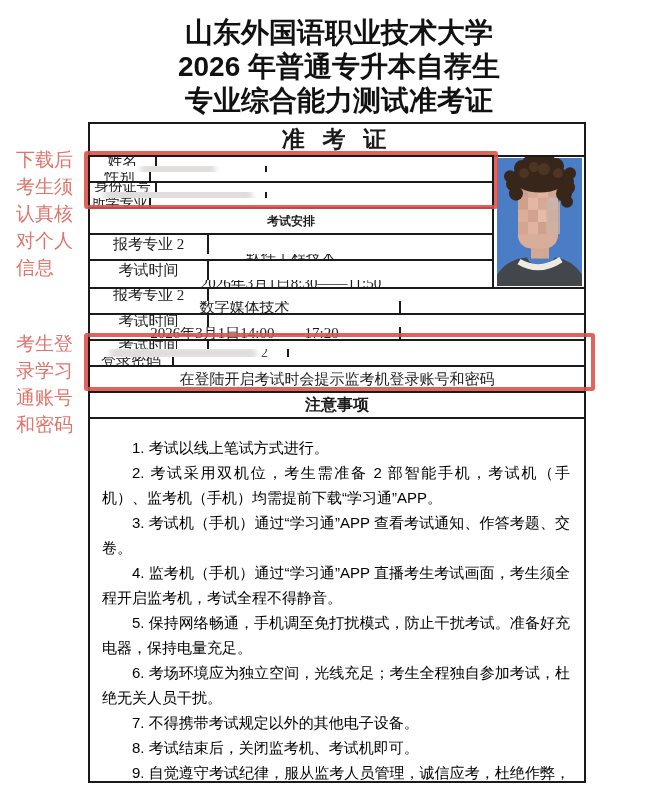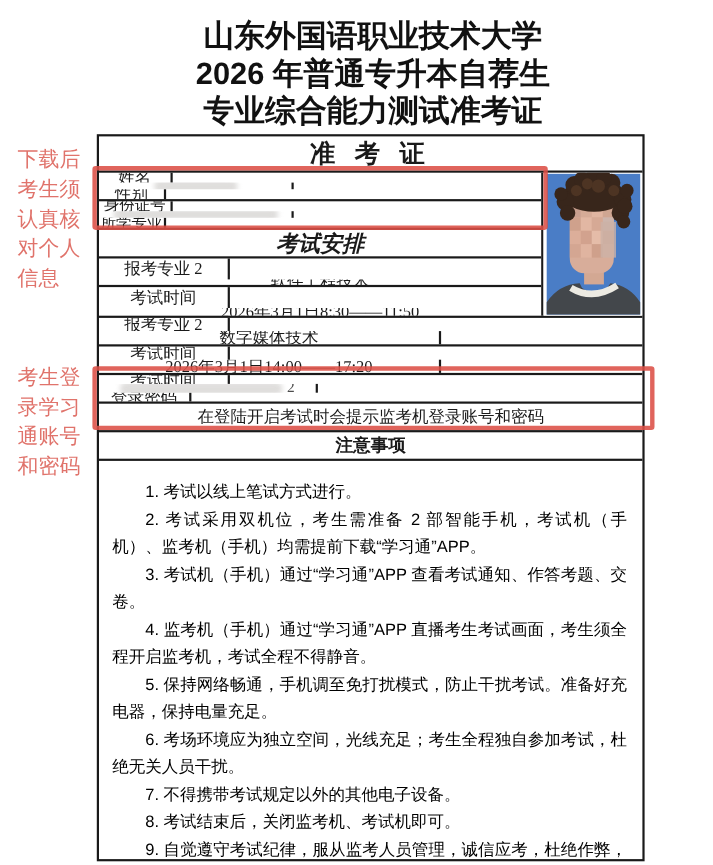--- a/index.html
+++ b/index.html
@@ -13,21 +13,21 @@
     font-family:"Liberation Sans", sans-serif;font-weight:700;
     font-size:28px;line-height:34px;color:#111;
   }
   
   .side-note{
     position:absolute;left:16px;width:72px;
     font-family:"Liberation Sans", sans-serif;
     font-size:19px;line-height:27px;color:#e0736b;
     white-space:pre-line;
   }
-  .side-note.n1{top:132px;}
+  .side-note.n1{top:146px;}
   .side-note.n2{top:330px;}
   
   .ticket{
     position:absolute;left:88px;top:122px;width:498px;
     border:2px solid #1a1a1a;box-sizing:border-box;background:#fff;
   }
   .thead{
     height:31px;border-bottom:2px solid #1a1a1a;
     display:flex;align-items:center;justify-content:center;
     font-size:23px;font-weight:700;letter-spacing:6px;
@@ -40,21 +40,21 @@
   }
   .c:last-child{border-right:0;flex:1;}
   .w67{width:67px;} .w177{width:177px;} .w61{width:61px;}
   .w119{width:119px;} .w285{width:311px;} .w199{width:199px;} .w84{width:84px;}
   .small{font-size:14px;}
   .tband{display:flex;border-bottom:2px solid #1a1a1a;}
   .tleft{width:404px;border-right:2px solid #1a1a1a;box-sizing:border-box;}
   .tleft .trow:last-child{border-bottom:0;}
   .tphoto{flex:1;position:relative;}
   .tphoto svg{display:block;width:100%;height:100%;}
-  .centerhead{justify-content:center;font-weight:700;font-size:20px;font-style:italic;}
+  .centerhead{justify-content:center;font-weight:700;font-size:12px;}
   .sechead{
     height:24px;border-bottom:2px solid #1a1a1a;display:flex;
     align-items:center;justify-content:center;font-weight:700;font-size:16px;
   }
   
   .blur{
     display:inline-block;background:#d5d3d1;border-radius:7px;
     filter:blur(2.5px);opacity:.75;
   }
   .b-name{width:76px;height:13px;}

